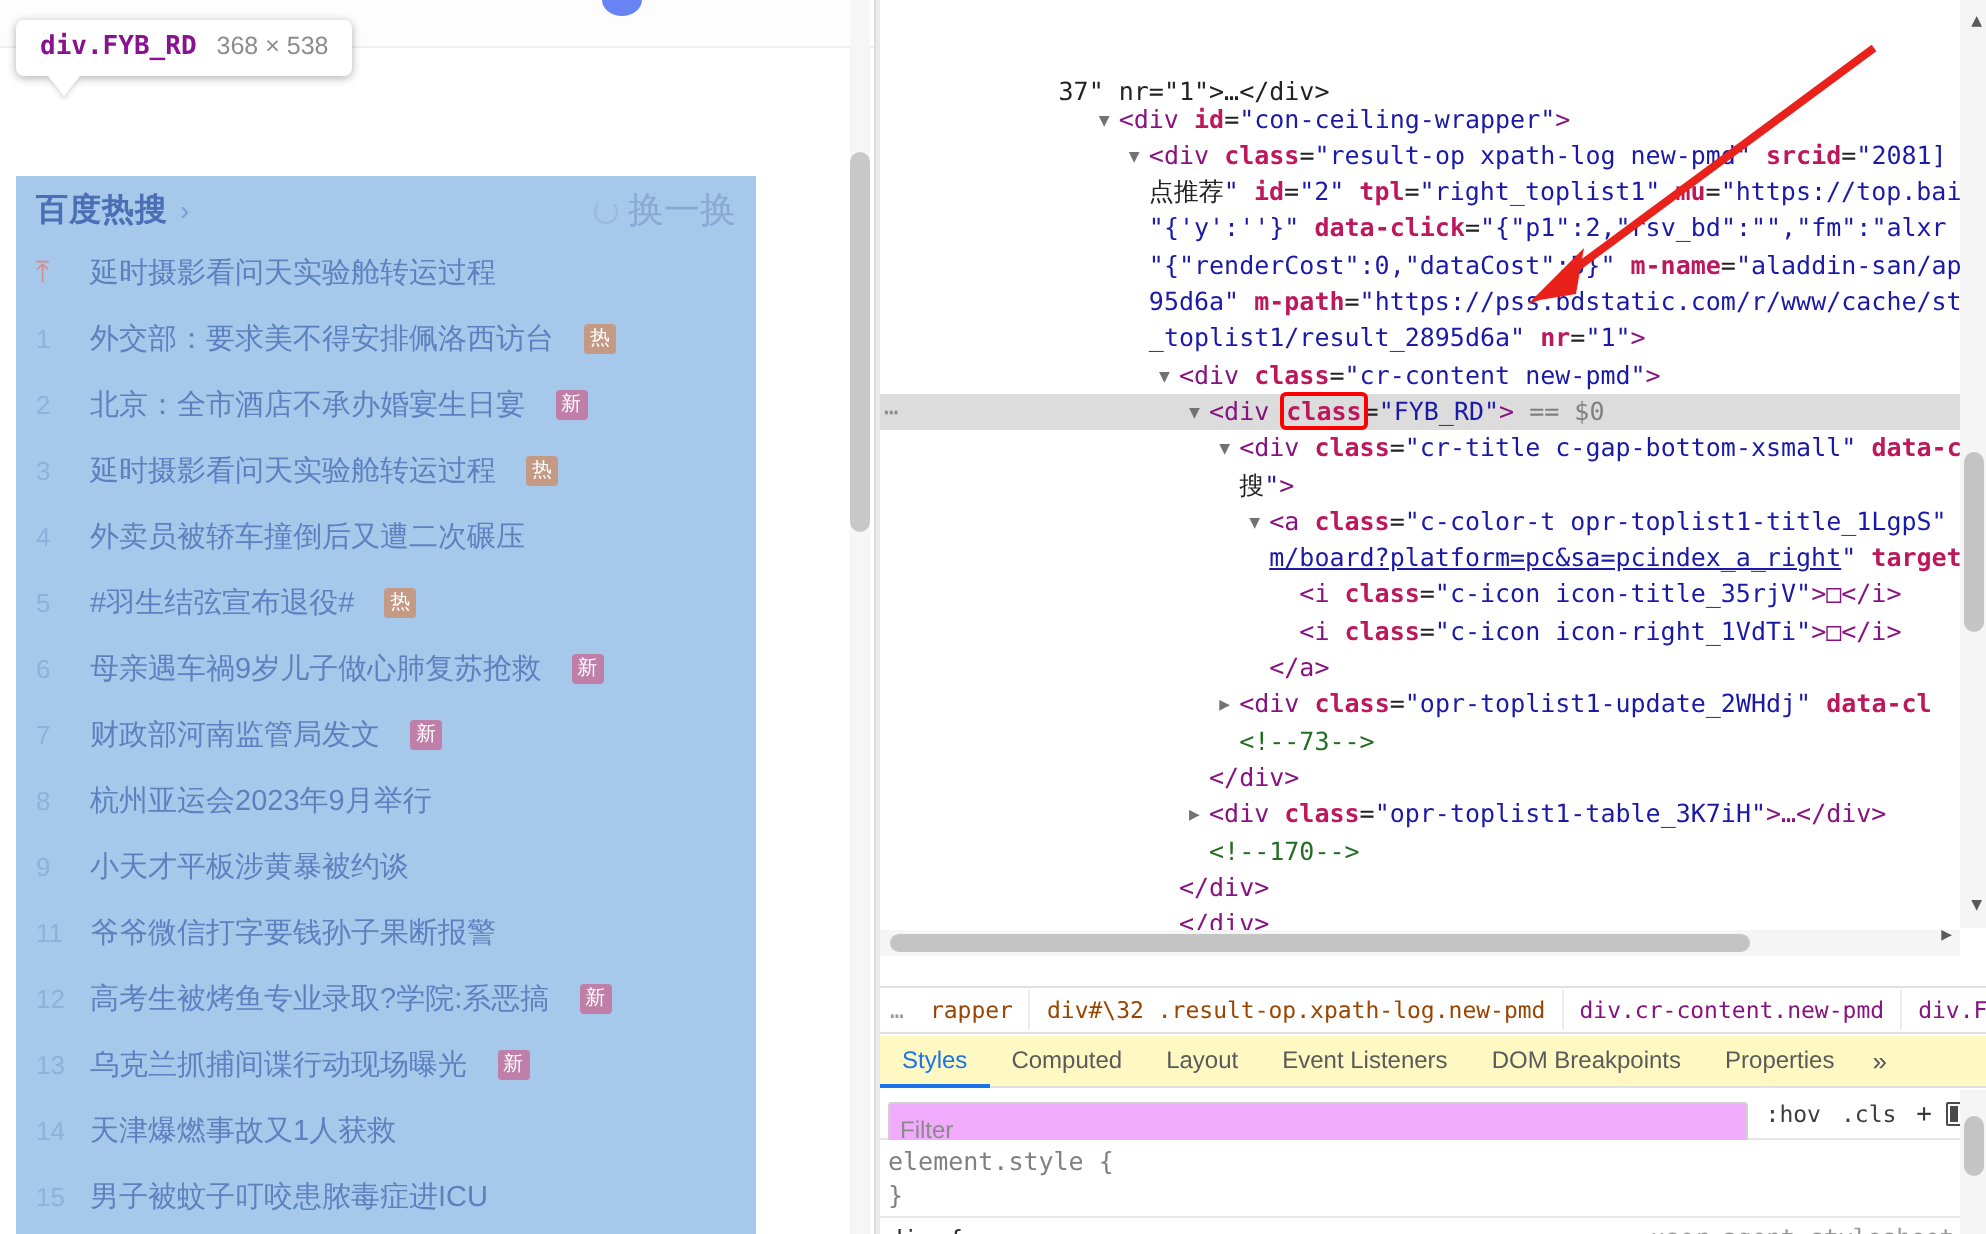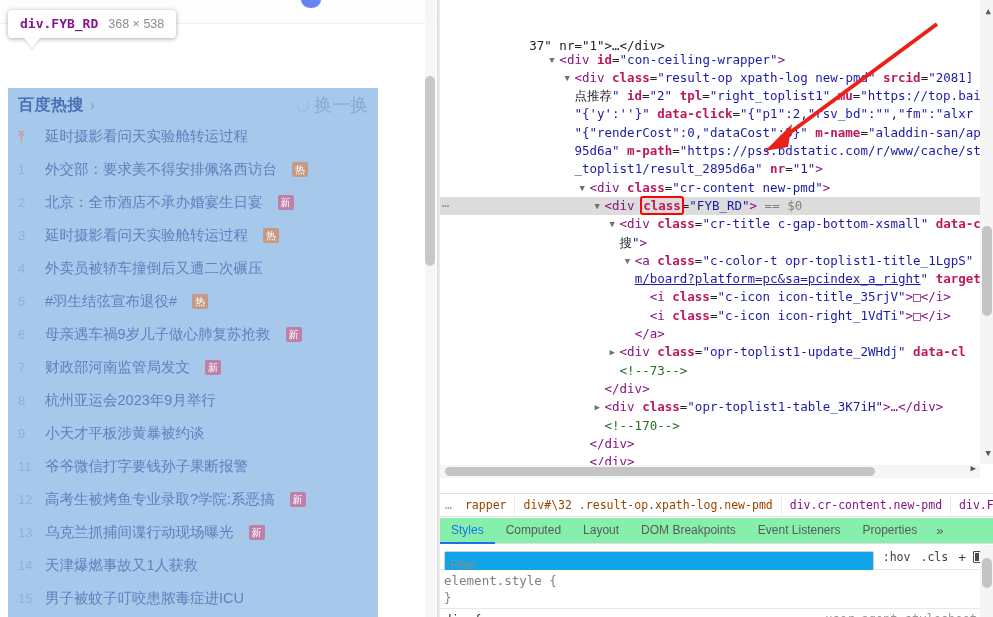--- a/index.html
+++ b/index.html
@@ -208,21 +208,21 @@
     border-right: 1px solid #ececec;
   }
   .crumb.tagpart { color: #881280; }
   .crumb.ellipsis { color: #9a9a9a; border-right: none; padding: 3px 5px; }
 
   
   #sidebar-tabs {
     position: absolute; left: 0; top: 518px;
     width: 553px; height: 26px;
     display: flex; align-items: center;
-    background: #86efac;
+    background: #fef9c3;
     border-bottom: 1px solid #e0e0e0;
     font-family: "Liberation Sans", sans-serif;
     font-size: 12px;
   }
   .stab {
     padding: 5px 11px 6px 11px; color: #5a5a5a; cursor: pointer;
     white-space: nowrap; height: 26px; display: flex; align-items: center;
   }
   .stab.active { color: #1a73e8; box-shadow: inset 0 -2px 0 #1a73e8; font-weight: normal; }
   .stab.more { color: #5a5a5a; font-size: 13px; padding: 5px 8px; }
@@ -231,21 +231,21 @@
   #styles-toolbar {
     position: absolute; left: 0; top: 545px;
     width: 553px; height: 25px;
     display: flex; align-items: center;
     background: #ffffff;
     border-bottom: 1px solid #e6e6e6;
   }
   #filter-input {
     flex: 1; height: 19px; margin: 16px 4px 0 4px;
     border: 1px solid #d0d0d0; border-radius: 2px;
-    background: #0ea5e9;
+    background: #f0abfc;
     font-family: "Liberation Sans", sans-serif; font-size: 12px;
     color: #333333; padding: 13px 5px; outline: none;
   }
   #filter-input::placeholder { color: #8a8a8a; }
   .tool-btn {
     font-family: "DejaVu Sans Mono", monospace;
     font-size: 11.5px; font-weight: normal; color: #3c3c3c;
     padding: 2px 5px; cursor: pointer; white-space: nowrap;
   }
   .tool-icon {
@@ -417,22 +417,22 @@
         <span class="crumb ">rapper</span>
         <span class="crumb ">div#\32 .result-op.xpath-log.new-pmd</span>
         <span class="crumb tagpart">div.cr-content.new-pmd</span>
         <span class="crumb tagpart">div.FYB_RD</span>
       </div>
 
     <div id="sidebar-tabs">
         <span class="stab active">Styles</span>
         <span class="stab">Computed</span>
         <span class="stab">Layout</span>
+        <span class="stab">Event Listeners</span>
         <span class="stab">DOM Breakpoints</span>
-        <span class="stab">Event Listeners</span>
         <span class="stab">Properties</span>
         <span class="stab more">»</span>
       </div>
 
     <div id="styles-toolbar">
       <input id="filter-input" type="text" placeholder="Filter" style="">
       <span class="tool-btn">:hov</span>
       <span class="tool-btn">.cls</span>
       <span class="tool-icon">+</span>
       <span class="panel-toggle"></span>

